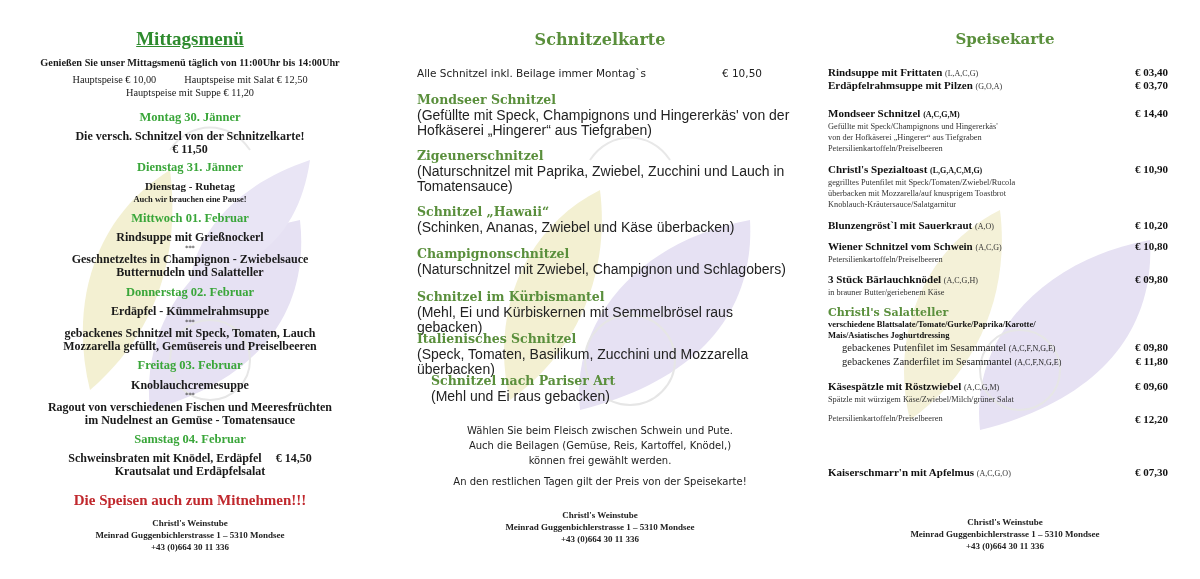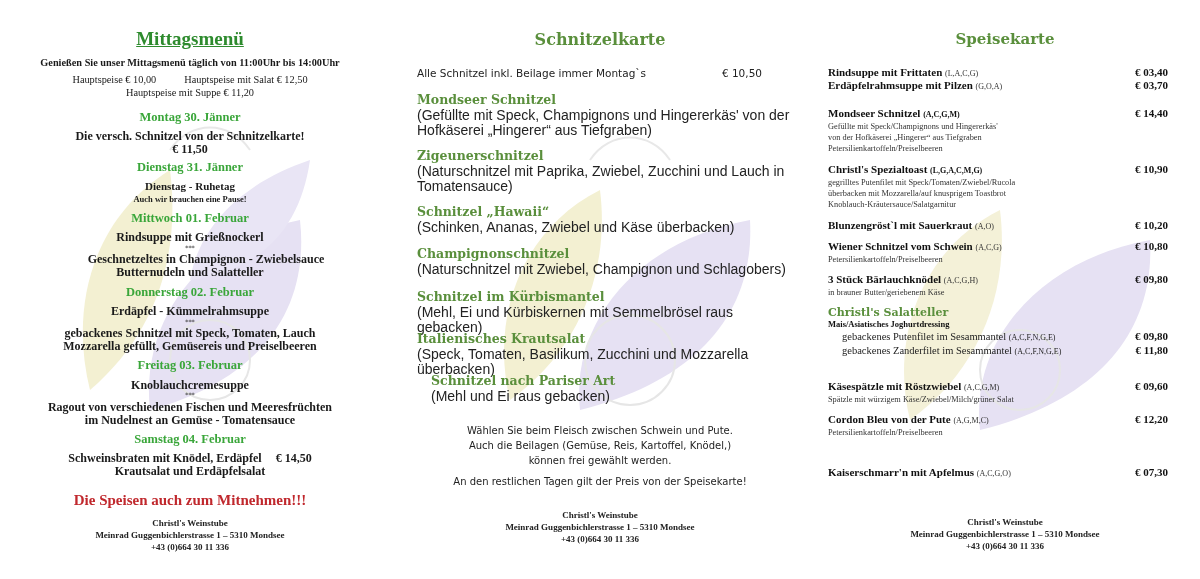--- a/index.html
+++ b/index.html
@@ -95,21 +95,21 @@
   <div class="mm-line" style="top:130px;">Die versch. Schnitzel von der Schnitzelkarte!</div>
   <div class="mm-line" style="top:143px;">€ 11,50</div>
 
   <div class="mm-day" style="top:160px;">Dienstag 31. Jänner</div>
   <div class="mm-line" style="top:180px;font-size:11px;">Dienstag - Ruhetag</div>
   <div class="mm-line mm-small" style="top:193px;">Auch wir brauchen eine Pause!</div>
 
   <div class="mm-day" style="top:211px;">Mittwoch 01. Februar</div>
   <div class="mm-line" style="top:231px;">Rindsuppe mit Grießnockerl</div>
   <div class="mm-stars" style="top:244px;">***</div>
-  <div class="mm-line" style="top:253px;margin-left:16px;">Geschnetzeltes in Champignon - Zwiebelsauce</div>
+  <div class="mm-line" style="top:253px;">Geschnetzeltes in Champignon - Zwiebelsauce</div>
   <div class="mm-line" style="top:266px;">Butternudeln und Salatteller</div>
 
   <div class="mm-day" style="top:285px;">Donnerstag 02. Februar</div>
   <div class="mm-line" style="top:305px;">Erdäpfel - Kümmelrahmsuppe</div>
   <div class="mm-stars" style="top:318px;">***</div>
   <div class="mm-line" style="top:327px;">gebackenes Schnitzel mit Speck, Tomaten, Lauch</div>
   <div class="mm-line" style="top:340px;">Mozzarella gefüllt, Gemüsereis und Preiselbeeren</div>
 
   <div class="mm-day" style="top:358px;">Freitag 03. Februar</div>
   <div class="mm-line" style="top:379px;">Knoblauchcremesuppe</div>
@@ -152,21 +152,21 @@
   </div>
   <div class="sk-item" style="top:246px;">
     <div class="sk-name">Champignonschnitzel</div>
     <div class="sk-desc">(Naturschnitzel mit Zwiebel, Champignon und Schlagobers)</div>
   </div>
   <div class="sk-item" style="top:289px;">
     <div class="sk-name">Schnitzel im Kürbismantel</div>
     <div class="sk-desc">(Mehl, Ei und Kürbiskernen mit Semmelbrösel raus gebacken)</div>
   </div>
   <div class="sk-item" style="top:331px;">
-    <div class="sk-name">Italienisches Krautsalat</div>
+    <div class="sk-name">Italienisches Schnitzel</div>
     <div class="sk-desc">(Speck, Tomaten, Basilikum, Zucchini und Mozzarella überbacken)</div>
   </div>
   <div class="sk-item" style="top:373px;margin-left:14px;">
     <div class="sk-name">Schnitzel nach Pariser Art</div>
     <div class="sk-desc">(Mehl und Ei raus gebacken)</div>
   </div>
 
   <div class="sk-notes">
     <div>Wählen Sie beim Fleisch zwischen Schwein und Pute.</div>
     <div>Auch die Beilagen (Gemüse, Reis, Kartoffel, Knödel,)</div>
@@ -221,39 +221,39 @@
   </div>
 
   <div class="sp-row" style="top:273px;">
     <div class="sp-name"><span>3 Stück Bärlauchknödel</span> <span class="alg">(A,C,G,H)</span></div>
     <div class="sp-price">€  09,80</div>
     <div class="sp-desc">in brauner Butter/geriebenem Käse</div>
   </div>
 
   <div class="sp-row" style="top:306px;">
     <div class="sp-salad-title">Christl's Salatteller</div>
+    <div class="sp-salad-desc">verschiedene Blattsalate/Tomate/Gurke/Paprika/Karotte/</div>
     <div class="sp-salad-desc">Mais/Asiatisches Joghurtdressing</div>
     <div class="sp-sub">
       <span>gebackenes Putenfilet im Sesammantel</span> <span class="alg">(A,C,F,N,G,E)</span>
       <span class="sp-price">€  09,80</span>
     </div>
     <div class="sp-sub">
       <span>gebackenes Zanderfilet im Sesammantel</span> <span class="alg">(A,C,F,N,G,E)</span>
       <span class="sp-price">€  11,80</span>
     </div>
   </div>
 
   <div class="sp-row" style="top:380px;">
     <div class="sp-name"><span>Käsespätzle mit Röstzwiebel</span> <span class="alg">(A,C,G,M)</span></div>
     <div class="sp-price">€  09,60</div>
     <div class="sp-desc">Spätzle mit würzigem Käse/Zwiebel/Milch/grüner Salat</div>
   </div>
 
   <div class="sp-row" style="top:413px;">
-    <div class="sp-name"><span>Cordon Bleu von der Pute</span> <span class="alg">(A,G,M,C)</span></div>
     <div class="sp-price">€  12,20</div>
     <div class="sp-desc">Petersilienkartoffeln/Preiselbeeren</div>
   </div>
 
   <div class="sp-row" style="top:466px;">
     <div class="sp-name"><span>Kaiserschmarr'n mit Apfelmus</span> <span class="alg">(A,C,G,O)</span></div>
     <div class="sp-price">€  07,30</div>
   </div>
 
   <div class="footer" style="top:516px;left:0;width:390px;">

